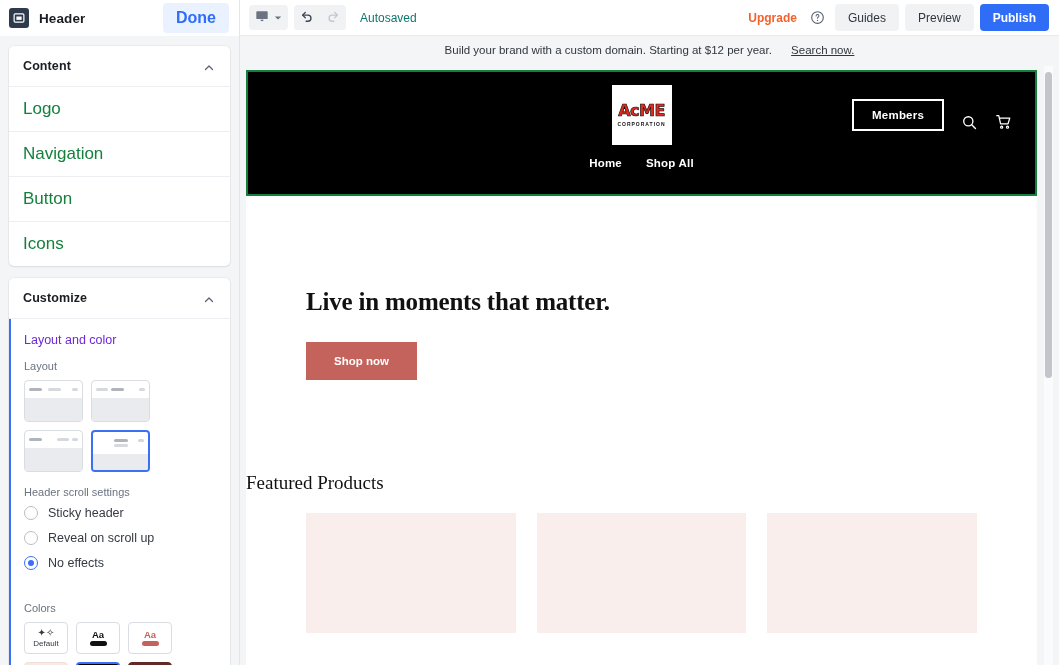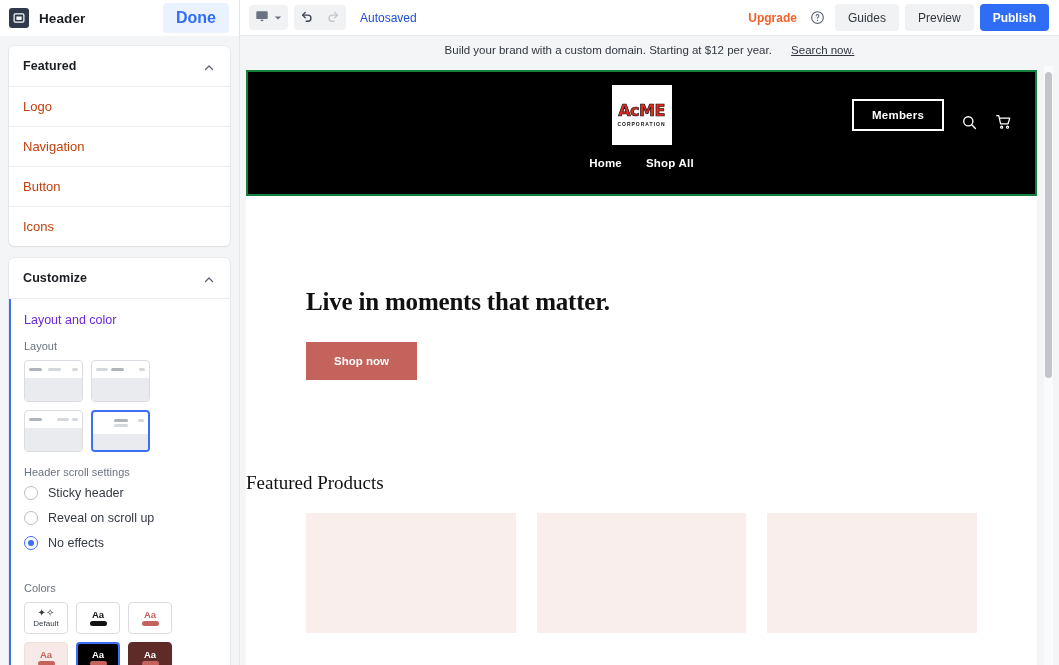--- a/index.html
+++ b/index.html
@@ -60,21 +60,21 @@
   .card-head {
     display: flex; align-items: center; justify-content: space-between;
     padding: 13px 15px 13px 14px;
     border-bottom: 1px solid #eceef1;
     cursor: pointer;
   }
   .card-head-title { font-size: 12.5px; font-weight: 600; color: #1a1d22; letter-spacing:.1px; }
   .chev { width: 12px; height: 12px; color: #5b6270; }
   .row-item {
     padding: 12px 14px;
-    font-size: 13px; color: #c2410c;
+    font-size: 17px; color: #15803d;
     border-bottom: 1px solid #eceef1;
     cursor: pointer;
   }
   .row-item:last-child { border-bottom: none; }
 
   .cust-body {
     border-left: 2px solid #3b6ff5;
     padding: 14px 14px 16px 13px;
   }
   .section-label { font-size: 12.5px; color: #6d28d9; margin-bottom: 13px; }
@@ -141,21 +141,21 @@
   .tb-btn {
     height: 25px; min-width: 25px;
     border: none; background: #f1f2f4;
     border-radius: 4px; cursor: pointer;
     display: flex; align-items: center; justify-content: center;
     gap: 5px; padding: 0 6px; color: #5b6270;
     font-family: inherit;
   }
   .tb-group { display: flex; background: #f1f2f4; border-radius: 4px; overflow: hidden; }
   .tb-group .tb-btn { background: transparent; border-radius: 0; }
-  .autosaved { font-size: 12px; color: #1d4ed8; margin-left: 8px; text-align: right; }
+  .autosaved { font-size: 12px; color: #0f766e; margin-left: 8px; text-align: right; }
   .tb-spacer { flex: 1; }
   .upgrade { font-size: 12px; font-weight: 600; color: #f4612a; cursor: pointer; padding: 0 4px; }
   .help-ic { width: 22px; height: 22px; color: #5b6270; display:flex; align-items:center; justify-content:center; cursor:pointer; }
   .tb-pill {
     height: 27px; padding: 0 13px;
     background: #f1f2f4; border: none; border-radius: 4px;
     font-size: 12px; color: #31363e; cursor: pointer; font-family: inherit;
   }
   .tb-pill.primary { background: #2f6df6; color: #fff; font-weight: 600; }
 
@@ -243,21 +243,21 @@
         </svg>
       </span>
       <span class="panel-title">Header</span>
       <button class="done-btn">Done</button>
     </div>
 
     <div class="panel-scroll">
 
       <div class="card">
         <div class="card-head">
-          <span class="card-head-title">Featured</span>
+          <span class="card-head-title">Content</span>
           <span class="chev">
             <svg width="12" height="12" viewBox="0 0 12 12" fill="none">
                 <path d="M2.5 7.5L6 4l3.5 3.5" stroke="currentColor" stroke-width="1.3" stroke-linecap="round" stroke-linejoin="round"></path>
               </svg>
           </span>
         </div>
         <div class="row-item">Logo</div>
         <div class="row-item">Navigation</div>
         <div class="row-item">Button</div>
         <div class="row-item">Icons</div>

